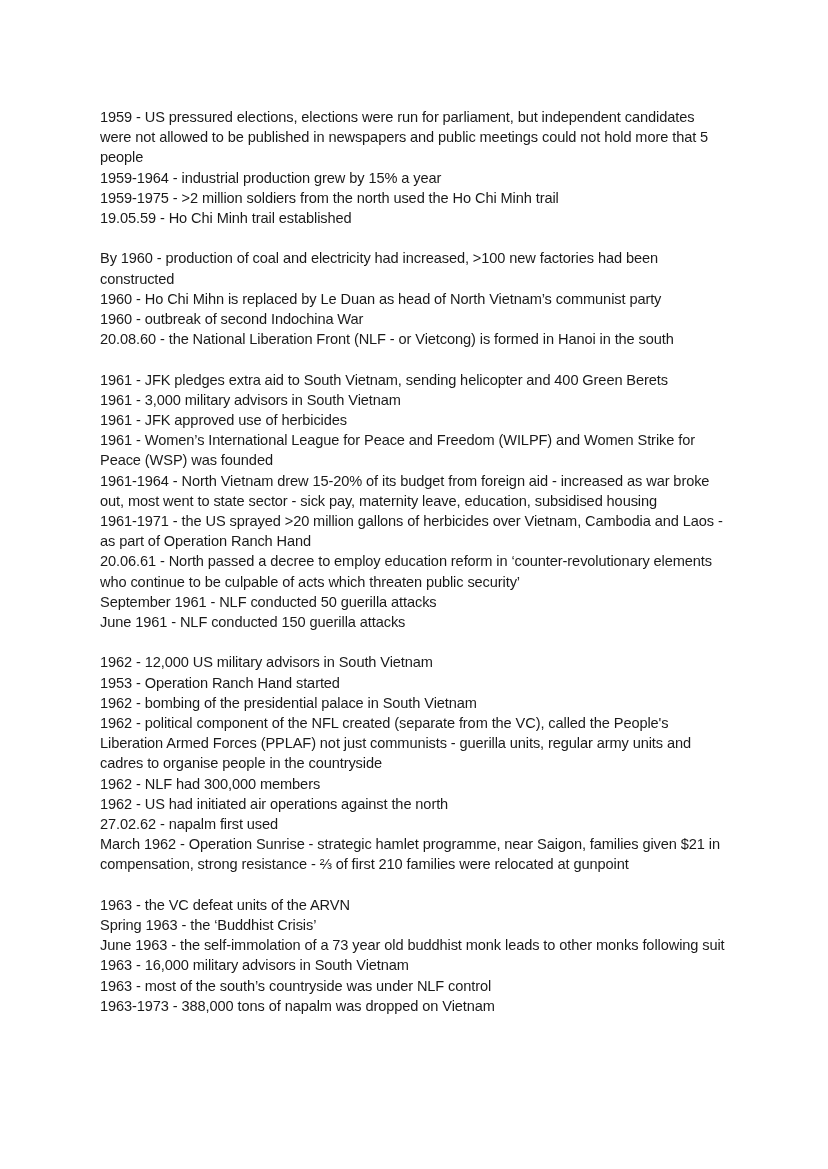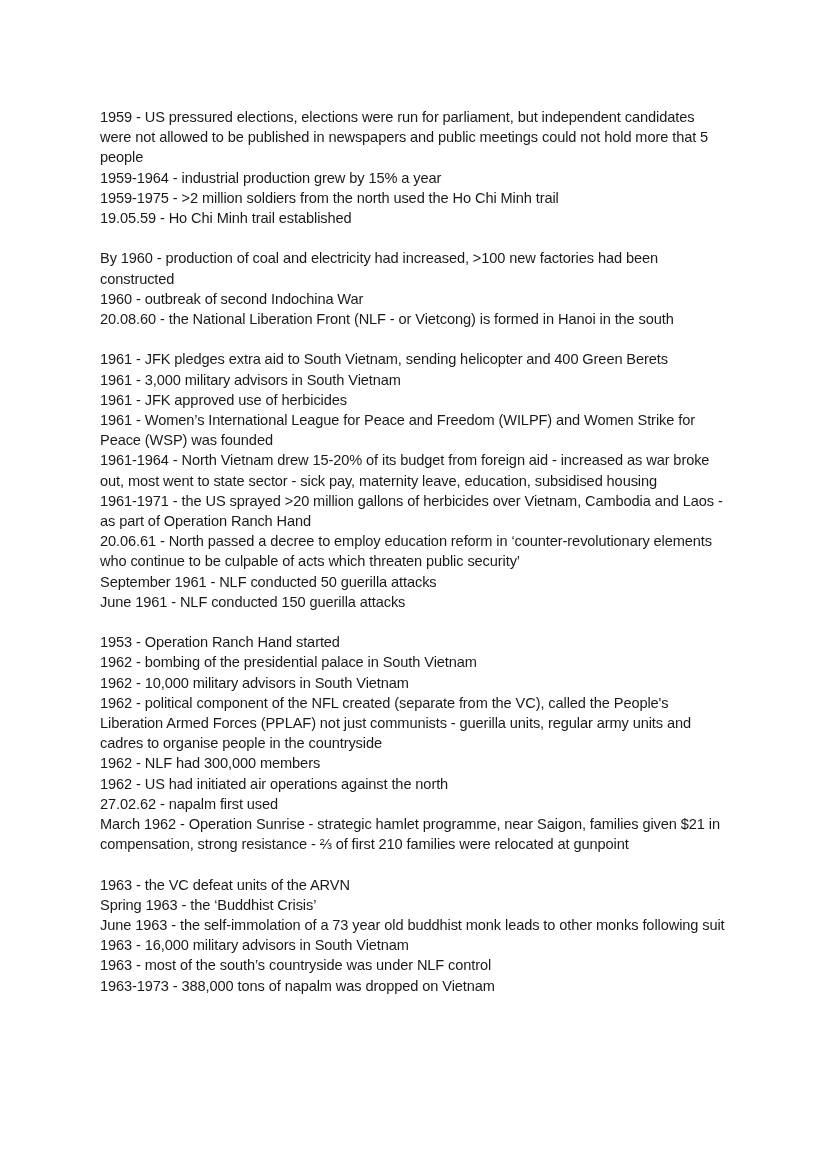--- a/index.html
+++ b/index.html
@@ -25,40 +25,41 @@
 <div class="page">
   <div class="section">
     <span class="line">1959 - US pressured elections, elections were run for parliament, but independent candidates were not allowed to be published in newspapers and public meetings could not hold more that 5 people</span>
     <span class="line">1959-1964 - industrial production grew by 15% a year</span>
     <span class="line">1959-1975 - &gt;2 million soldiers from the north used the Ho Chi Minh trail</span>
     <span class="line">19.05.59 - Ho Chi Minh trail established</span>
   </div>
 
   <div class="section">
     <span class="line">By 1960 - production of coal and electricity had increased, &gt;100 new factories had been constructed</span>
+    <span class="line">1960 - Ho Chi Mihn is replaced by Le Duan as head of North Vietnam’s communist party</span>
     <span class="line">1960 - outbreak of second Indochina War</span>
     <span class="line">20.08.60 - the National Liberation Front (NLF - or Vietcong) is formed in Hanoi in the south</span>
   </div>
 
   <div class="section">
     <span class="line">1961 - JFK pledges extra aid to South Vietnam, sending helicopter and 400 Green Berets</span>
     <span class="line">1961 - 3,000 military advisors in South Vietnam</span>
     <span class="line">1961 - JFK  approved use of herbicides</span>
     <span class="line">1961 - Women’s International League for Peace and Freedom (WILPF) and Women Strike for Peace (WSP) was founded</span>
     <span class="line">1961-1964 - North Vietnam drew 15-20% of its budget from foreign aid - increased as war broke out, most went to state sector - sick pay, maternity leave, education, subsidised housing</span>
     <span class="line">1961-1971 -  the US sprayed &gt;20 million gallons of herbicides over Vietnam, Cambodia and Laos - as part of Operation Ranch Hand</span>
     <span class="line">20.06.61 - North passed a decree to employ education reform in ‘counter-revolutionary elements who continue to be culpable of acts which threaten public security’</span>
     <span class="line">September 1961 - NLF conducted 50 guerilla attacks</span>
     <span class="line">June 1961 - NLF conducted 150 guerilla attacks</span>
   </div>
 
   <div class="section">
+    <span class="line">1962 - 12,000 US military advisors in South Vietnam</span>
     <span class="line">1953 - Operation Ranch Hand started</span>
     <span class="line">1962 - bombing of the presidential palace in South Vietnam</span>
-    <span class="line">1962 - 10,000 military advisors in South Vietnam</span>
     <span class="line">1962 - political component of the NFL created (separate from the VC), called the People's Liberation Armed Forces (PPLAF) not just communists - guerilla units, regular army units and cadres to organise people in the countryside</span>
     <span class="line">1962 - NLF had 300,000 members</span>
     <span class="line">1962 - US had initiated air operations against the north</span>
     <span class="line">27.02.62 - napalm first used</span>
     <span class="line">March 1962 - Operation Sunrise - strategic hamlet programme, near Saigon, families given $21 in compensation, strong resistance - ⅔ of first 210 families were relocated at gunpoint</span>
   </div>
 
   <div class="section">
     <span class="line">1963 - the VC defeat units of the ARVN</span>
     <span class="line">Spring 1963 - the ‘Buddhist Crisis’</span>

